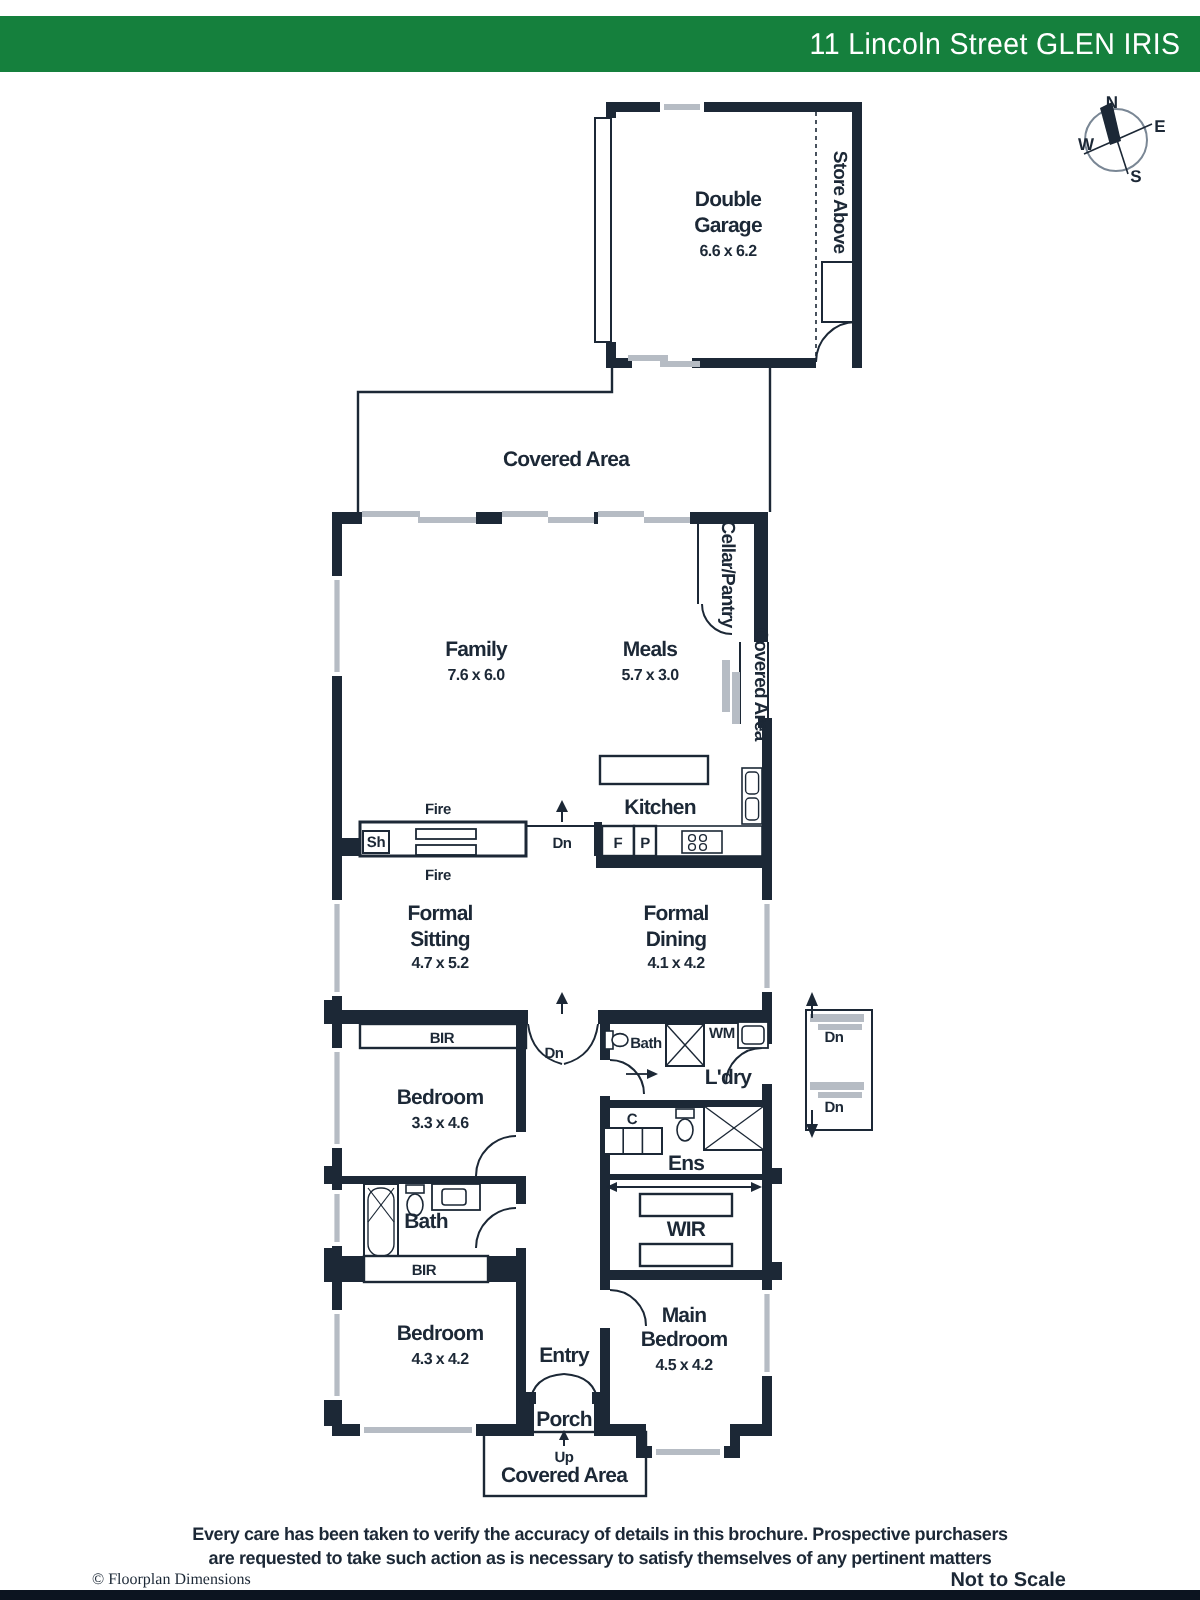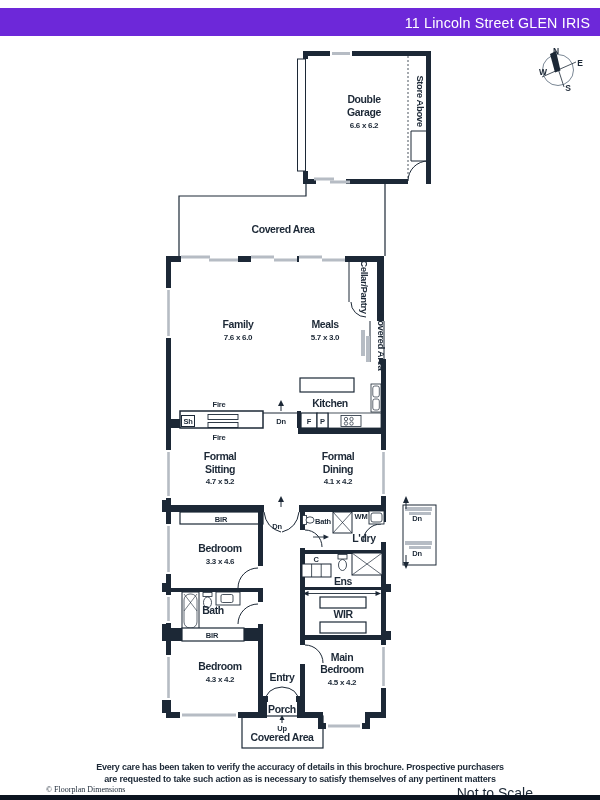--- a/index.html
+++ b/index.html
@@ -1,28 +1,28 @@
 <!DOCTYPE html>
 <html><head>
 <meta charset="utf-8">
 <style>
   html,body{margin:0;padding:0;background:#fff;}
   .page{position:relative;width:600px;height:800px;background:#fff;overflow:hidden;
         font-family:"Liberation Sans",sans-serif;}
-  .header-bar{position:absolute;left:0;top:8px;width:600px;height:28px;background:#6d28d9;
+  .header-bar{position:absolute;left:0;top:8px;width:600px;height:28px;background:#15803d;
         color:#fff;display:flex;align-items:center;justify-content:flex-end;
         padding-right:10px;box-sizing:border-box;}
   .header-title{font-size:15px;font-weight:400;letter-spacing:0.2px;transform:scaleX(0.95);
         transform-origin:right center;white-space:nowrap;}
   .bottom-bar{position:absolute;left:0;top:795px;width:600px;height:5px;background:#0c1420;}
   .disc{position:absolute;left:0;width:600px;text-align:center;color:#1c2836;
         font-size:9px;font-weight:bold;letter-spacing:-0.2px;}
   .disc1{top:762px;} .disc2{top:774px;}
   .copyright{position:absolute;left:46px;top:785px;color:#1c2836;font-size:8px;font-family:Liberation Serif, serif;}
-  .scale-note{position:absolute;right:67px;top:785px;color:#1c2836;font-size:14px;}
+  .scale-note{position:absolute;right:67px;top:785px;color:#1c2836;font-size:10px;font-weight:bold;}
   svg{position:absolute;left:0;top:0;}
   svg text{fill:#1c2836;font-family:"Liberation Sans",sans-serif;text-anchor:middle;}
   .room{font-size:10.5px;font-weight:bold;letter-spacing:-0.4px;}
   .vroom{font-size:9.5px;font-weight:bold;letter-spacing:-0.4px;}
   .dims{font-size:8px;font-weight:bold;letter-spacing:-0.3px;}
   .mk{font-size:7.5px;font-weight:bold;letter-spacing:-0.2px;}
   .cl{font-size:8.5px;font-weight:bold;}
   .w{fill:#1c2836;}
   .ln{stroke:#1c2836;fill:none;}
   .gray{fill:#b6bcc4;}

